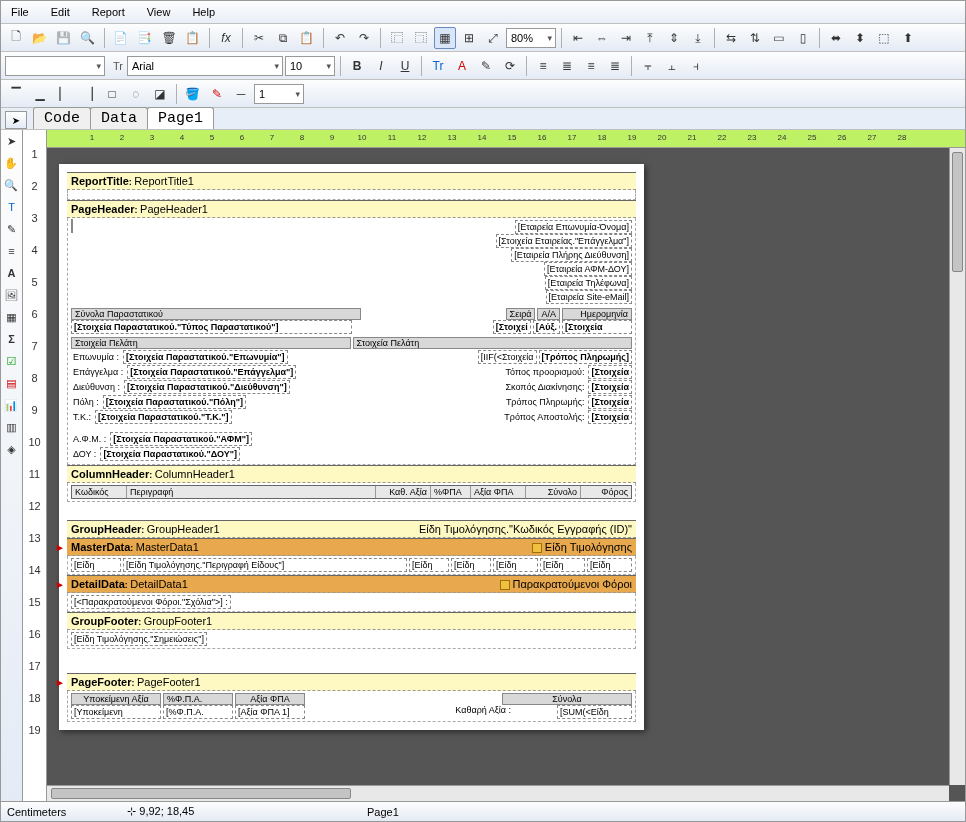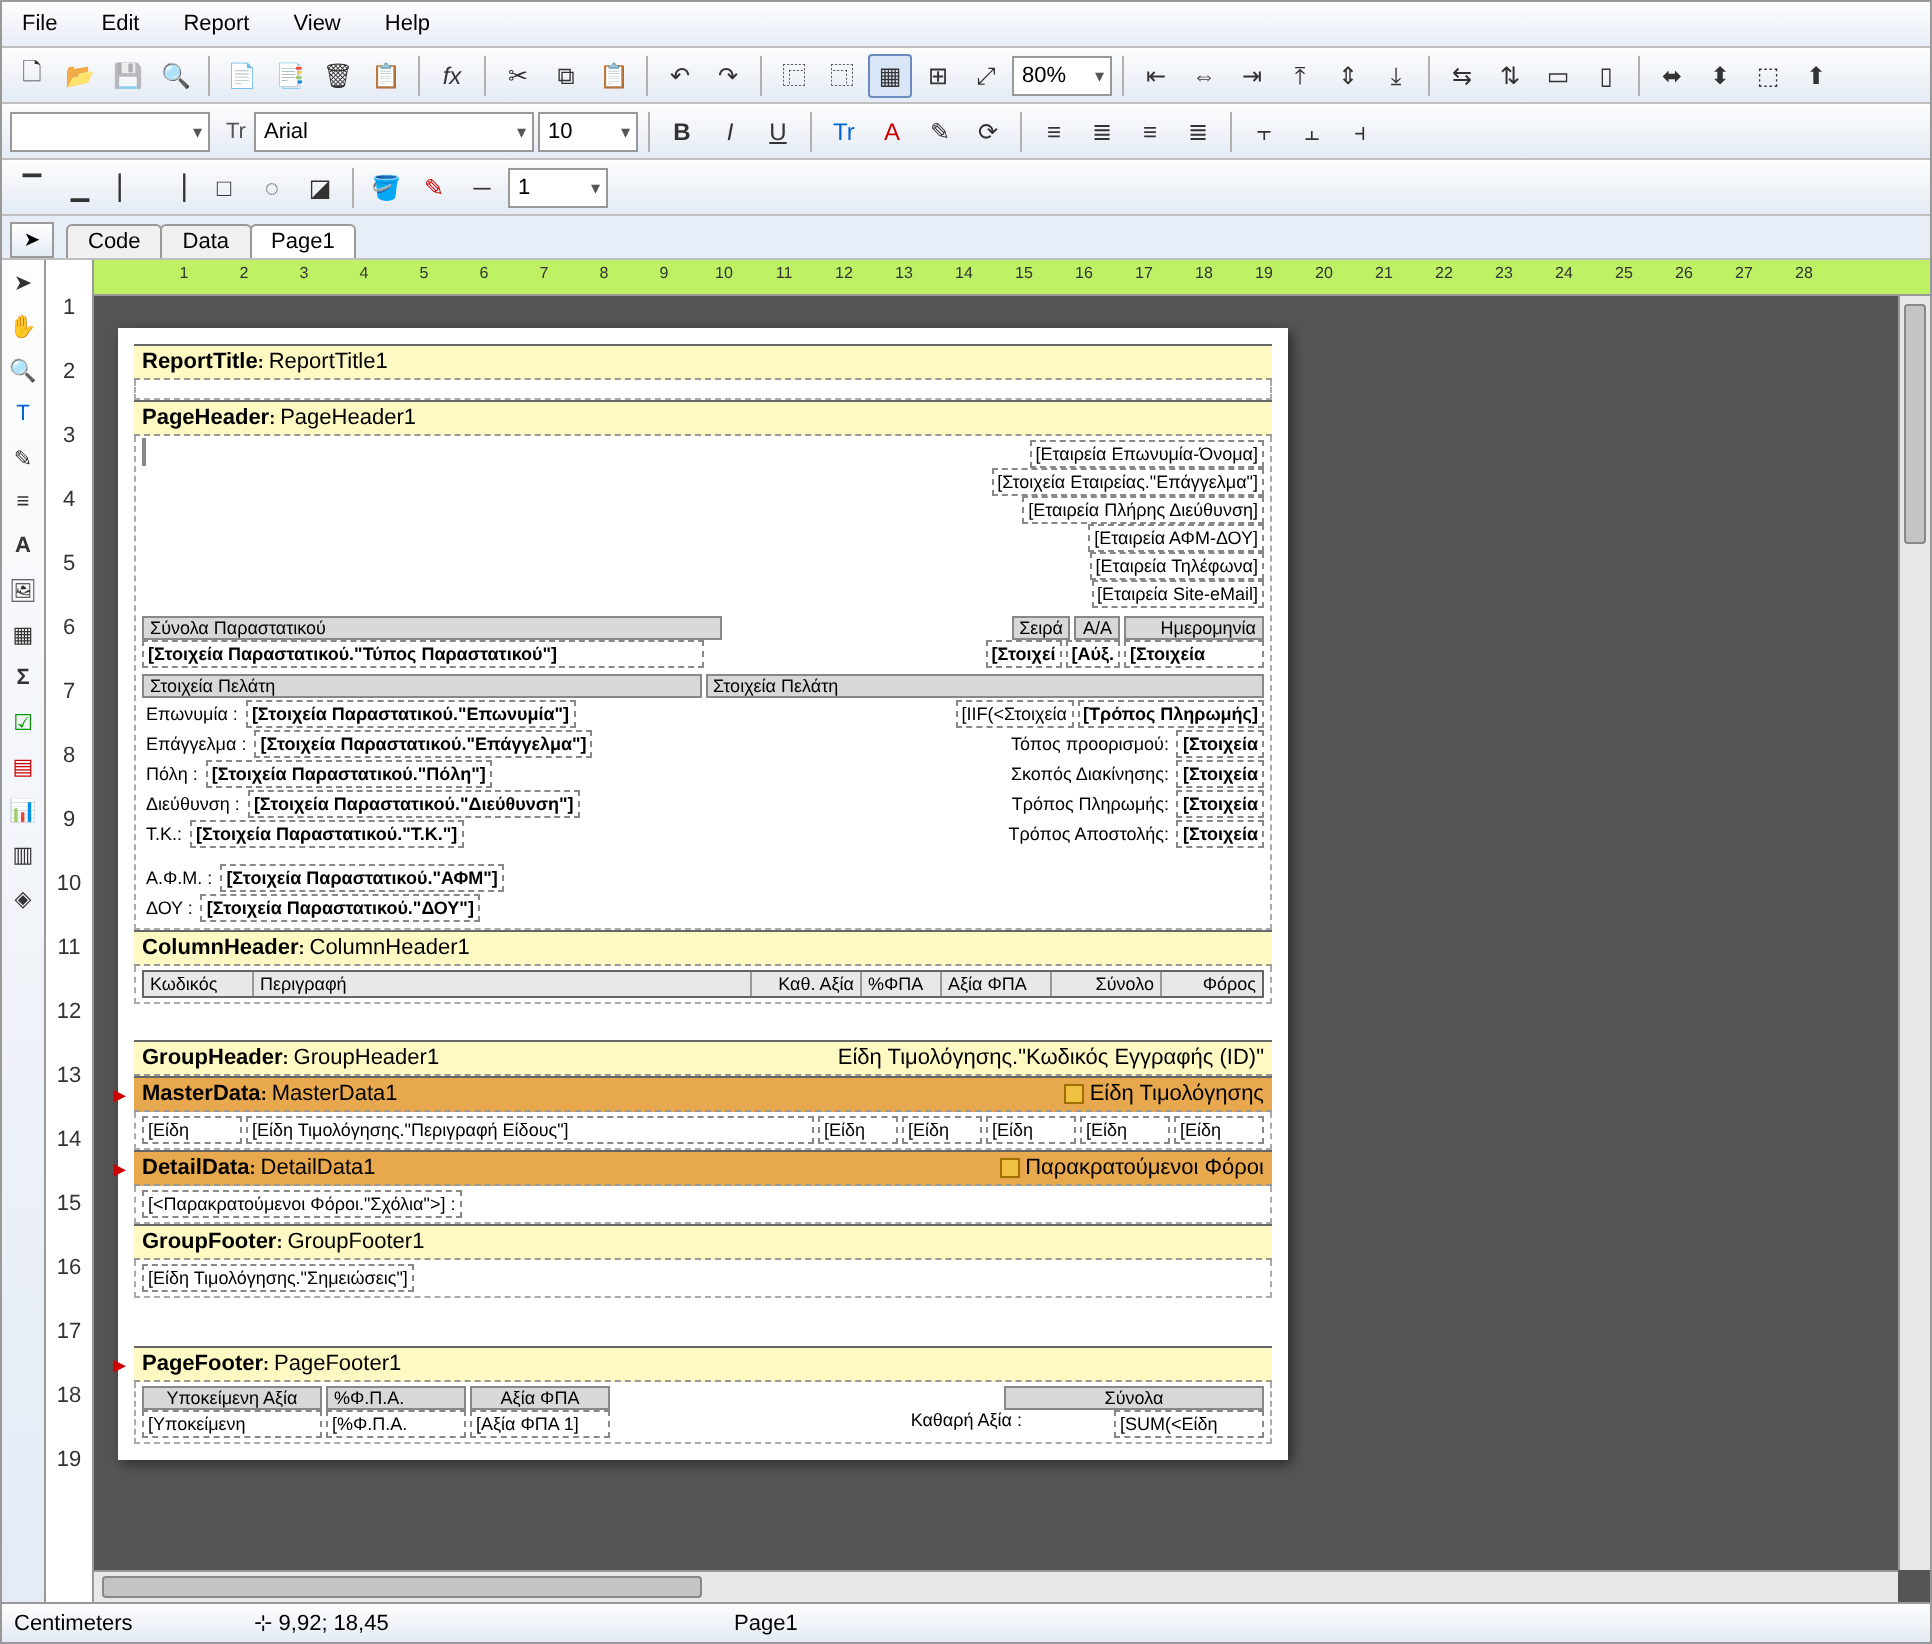--- a/index.html
+++ b/index.html
@@ -8,28 +8,28 @@
 
 .menubar { background:linear-gradient(#fdfdfd,#e8eef7); border-bottom:1px solid #c0c0c0; padding:3px 6px; display:flex; gap:14px; }
 .menubar span { padding:2px 4px; cursor:default; }
 
 
 .toolbar { background:linear-gradient(#fdfdfd,#e4ebf5); border-bottom:1px solid #c0c0c0; padding:2px 4px; display:flex; align-items:center; gap:2px; flex-wrap:nowrap; min-height:28px; }
 .tbtn { width:22px; height:22px; display:inline-flex; align-items:center; justify-content:center; border:1px solid transparent; border-radius:2px; cursor:default; font-size:12px; color:#333; }
 .sep { width:1px; height:20px; background:#b0b0b0; margin:0 3px; }
 .combo { height:20px; border:1px solid #999; background:#fff; padding:0 18px 0 4px; display:inline-flex; align-items:center; position:relative; min-width:50px; font-size:11px;}
 .combo::after { content:"▾"; position:absolute; right:3px; font-size:9px; color:#555;}
-.fontname { width:140px;text-align:right; }
+.fontname { width:156px;text-align:right; }
 .styleempty { width:100px; }
 .spin { width:28px; }
 
 
 .tabstrip { background:#e8eef7; border-bottom:1px solid #c0c0c0; padding:2px 4px 0 4px; display:flex; align-items:flex-end; gap:0; height:22px;}
 .tabbtn { width:22px; height:18px; border:1px solid #999; background:linear-gradient(#fff,#e4ebf5); display:inline-flex; align-items:center; justify-content:center; margin-right:6px; font-size:10px;}
-.tab { padding:2px 10px; border:1px solid #999; border-bottom:none; background:#f0f0f0; margin-right:-1px; border-radius:3px 3px 0 0; font-size:11px;}
+.tab { padding:2px 10px; border:1px solid #999; border-bottom:none; background:#f0f0f0; margin-right:-1px; border-radius:3px 3px 0 0; font-size:15px;font-family:Liberation Mono, monospace;}
 .tab.active { background:#fff; }
 
 
 .workarea { flex:1; display:flex; position:relative; background:#555; overflow:hidden;}
 
 .palette { width:22px; background:linear-gradient(#fdfdfd,#e4ebf5); border-right:1px solid #999; display:flex; flex-direction:column; align-items:center; padding-top:2px; gap:4px;}
 .palette .tbtn { width:18px; height:18px; font-size:11px;}
 
 
 .vruler { width:24px; background:#fff; border-right:1px solid #999; position:relative; font-size:8px; color:#333; overflow:hidden;}
@@ -272,26 +272,26 @@
             <div style="width:52%">
               <div class="row">
                   <span class="lbl">Επωνυμία :</span>
                   <span class="field bold">[Στοιχεία Παραστατικού."Επωνυμία"]</span>
                 </div>
               <div class="row">
                   <span class="lbl">Επάγγελμα :</span>
                   <span class="field bold">[Στοιχεία Παραστατικού."Επάγγελμα"]</span>
                 </div>
               <div class="row">
+                  <span class="lbl">Διεύθυνση :</span>
+                  <span class="field bold">[Στοιχεία Παραστατικού."Διεύθυνση"]</span>
+                </div>
+              <div class="row">
                   <span class="lbl">Πόλη :</span>
                   <span class="field bold">[Στοιχεία Παραστατικού."Πόλη"]</span>
-                </div>
-              <div class="row">
-                  <span class="lbl">Διεύθυνση :</span>
-                  <span class="field bold">[Στοιχεία Παραστατικού."Διεύθυνση"]</span>
                 </div>
               <div class="row">
                   <span class="lbl">T.K.:</span>
                   <span class="field bold">[Στοιχεία Παραστατικού."T.K."]</span>
                 </div>
               <div style="height:6px"></div>
               <div class="row">
                   <span class="lbl">Α.Φ.Μ. :</span>
                   <span class="field bold">[Στοιχεία Παραστατικού."ΑΦΜ"]</span>
                 </div>

